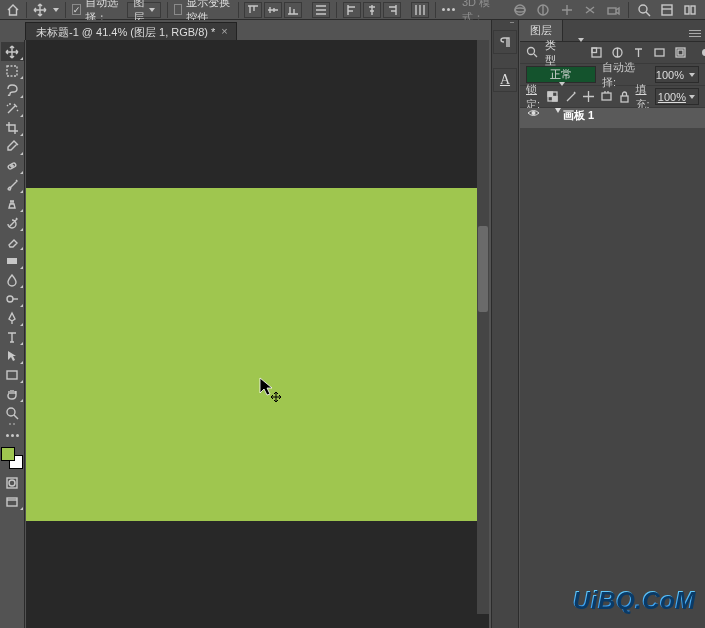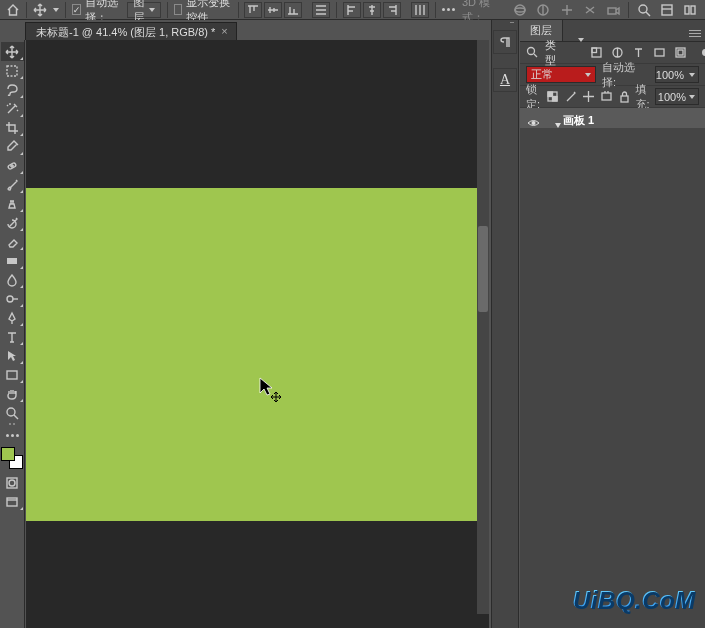--- a/index.html
+++ b/index.html
@@ -103,33 +103,33 @@
     padding:0 6px; border-bottom:1px solid #3a3a3a; font-size:11px;}
   .filter-row .caret, .blend-row .caret { margin-left:2px;}
   .filter-type { display:flex; align-items:flex-start; gap:20px; flex:1;}
   .filter-icons { display:flex; gap:8px; align-items:center;}
   .mini-icon { width:13px; height:13px; display:flex; align-items:center; justify-content:center;}
   .mini-icon svg { width:13px; height:13px;}
   .mini-icon * { stroke:#c8c8c8; stroke-width:1.3; fill:none;}
   .dot { width:7px; height:7px; background:#c8c8c8; border-radius:50%;}
 
   .blend-row select, .blend-row .sel-box {
-    background:#b91c1c; border:1px solid #2b2b2b; color:#ddd;
-    height:17px; font-size:11px; display:flex; align-items:center; padding:0 4px;}
+    background:#14532d; border:1px solid #2b2b2b; color:#ddd;
+    height:17px; font-size:11px; display:flex; align-items:center; padding:0 4px;flex-direction:column;}
   .sel-box { width:70px; justify-content:space-between;}
   .perc-box { width:44px; justify-content:flex-end; gap:3px;
     background:#414141; border:1px solid #2b2b2b; height:17px;
     display:flex; align-items:center; padding:0 3px;}
   .label-sm { color:#ccc; font-size:11px;}
 
-  .lock-row { gap:5px; }
+  .lock-row { gap:5px;text-decoration:underline; }
   .lock-row .mini-icon { width:14px; height:14px;}
 
   .layer-list { display:flex; flex-direction:column;}
-  .layer-row { display:flex; align-items:flex-end; height:21px;
+  .layer-row { display:flex; align-items:flex-start; height:21px;
     padding-left:6px; gap:0;}
   .layer-row.sel { background:#6a6a6a;}
   .layer-row.artboard-row { background:#5a5a5a; height:20px; color:#fff; font-weight:bold;}
   .eye { width:15px; display:flex; justify-content:center;}
   .thumb { width:24px; height:16px; border:1px solid #999; background:#9fc64f;}
   .layer-name { color:#ddd;}
   .chev { width:0;height:0; border-left:3px solid transparent; border-right:3px solid transparent;
     border-top:5px solid #ddd; margin-left:14px; margin-right:2px;}
 
   

